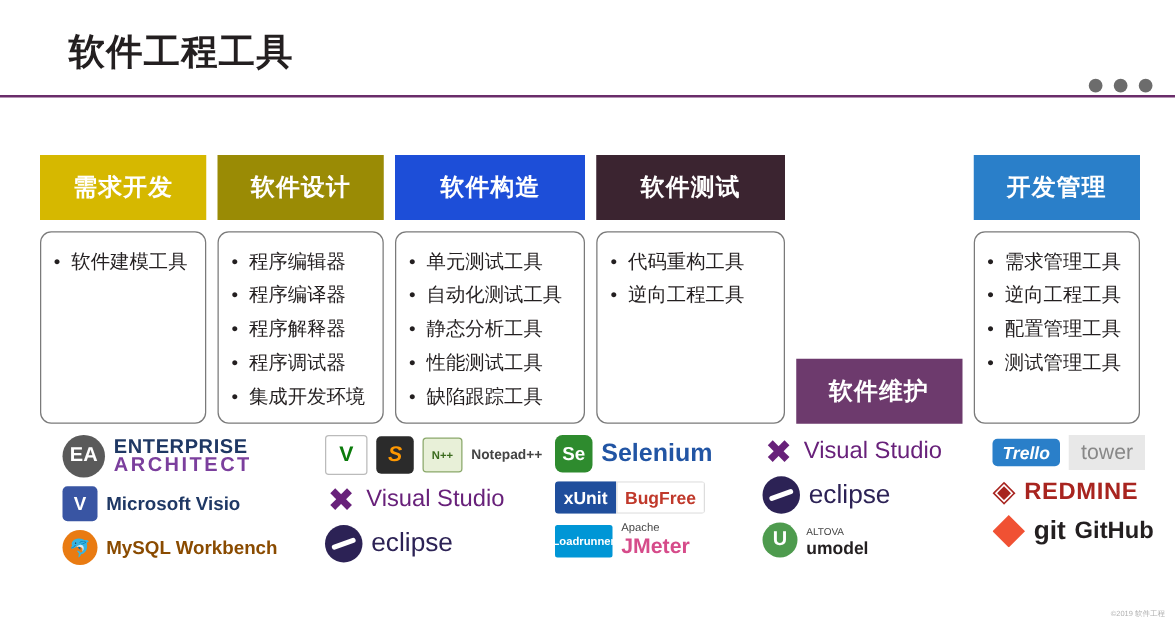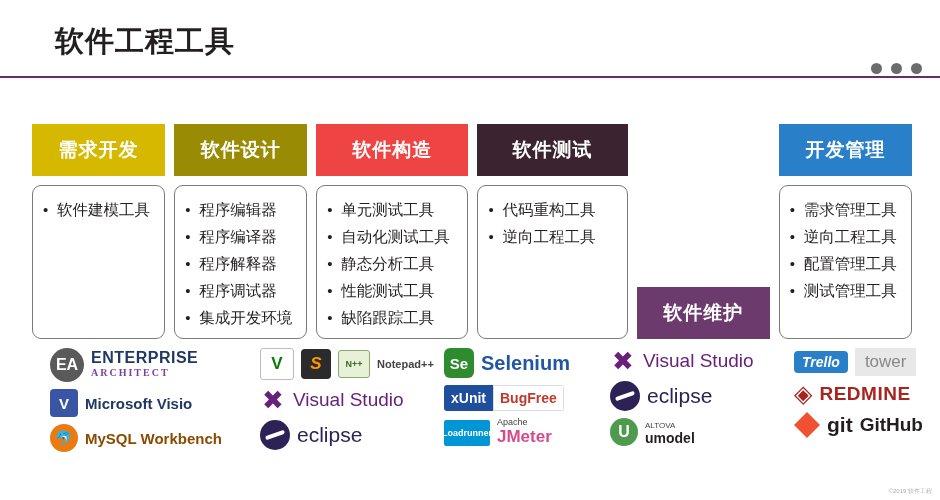--- a/index.html
+++ b/index.html
@@ -57,21 +57,21 @@
     content:"•";position:absolute;left:0;top:0;font-size:15px;color:#231f20;
   }
   
   .logos{position:absolute;left:32px;top:348px;width:880px;height:122px;}
   .logo-col{position:absolute;top:0;}
   .logo-row{display:flex;align-items:center;gap:7px;margin-bottom:7px;}
   .logo-txt{font-size:15px;font-weight:bold;color:#1f3864;white-space:nowrap;}
   
   .ea-txt{line-height:15px;}
   .ea-1{font-size:16px;font-weight:bold;color:#1f3864;letter-spacing:0.5px;}
-  .ea-2{font-size:10px;font-weight:bold;color:#7b3f9d;letter-spacing:2px;font-family:Liberation Serif, serif;}
+  .ea-2{font-size:16px;font-weight:bold;color:#7b3f9d;letter-spacing:2px;}
   .vs-x{
     width:26px;height:26px;flex:none;display:flex;align-items:center;
     justify-content:center;color:#68217a;font-size:26px;line-height:26px;font-weight:bold;
   }
   .vs-word{font-size:19px;color:#68217a;white-space:nowrap;}
   .ecl-word{font-size:21px;color:#2c2255;white-space:nowrap;}
   .ecl-mark{
     width:30px;height:30px;border-radius:50%;background:#2c2255;flex:none;
     position:relative;
   }
@@ -183,21 +183,21 @@
         <li>程序编辑器</li>
         <li>程序编译器</li>
         <li>程序解释器</li>
         <li>程序调试器</li>
         <li>集成开发环境</li>
       </ul>
     </div>
   </div>
 
   <div class="col c3">
-    <div class="col-head" style="background:#ef4444">软件构造</div>
+    <div class="col-head" style="background:#1d4ed8">软件构造</div>
     <div class="col-body">
       <ul>
         <li>单元测试工具</li>
         <li>自动化测试工具</li>
         <li>静态分析工具</li>
         <li>性能测试工具</li>
         <li>缺陷跟踪工具</li>
       </ul>
     </div>
   </div>

